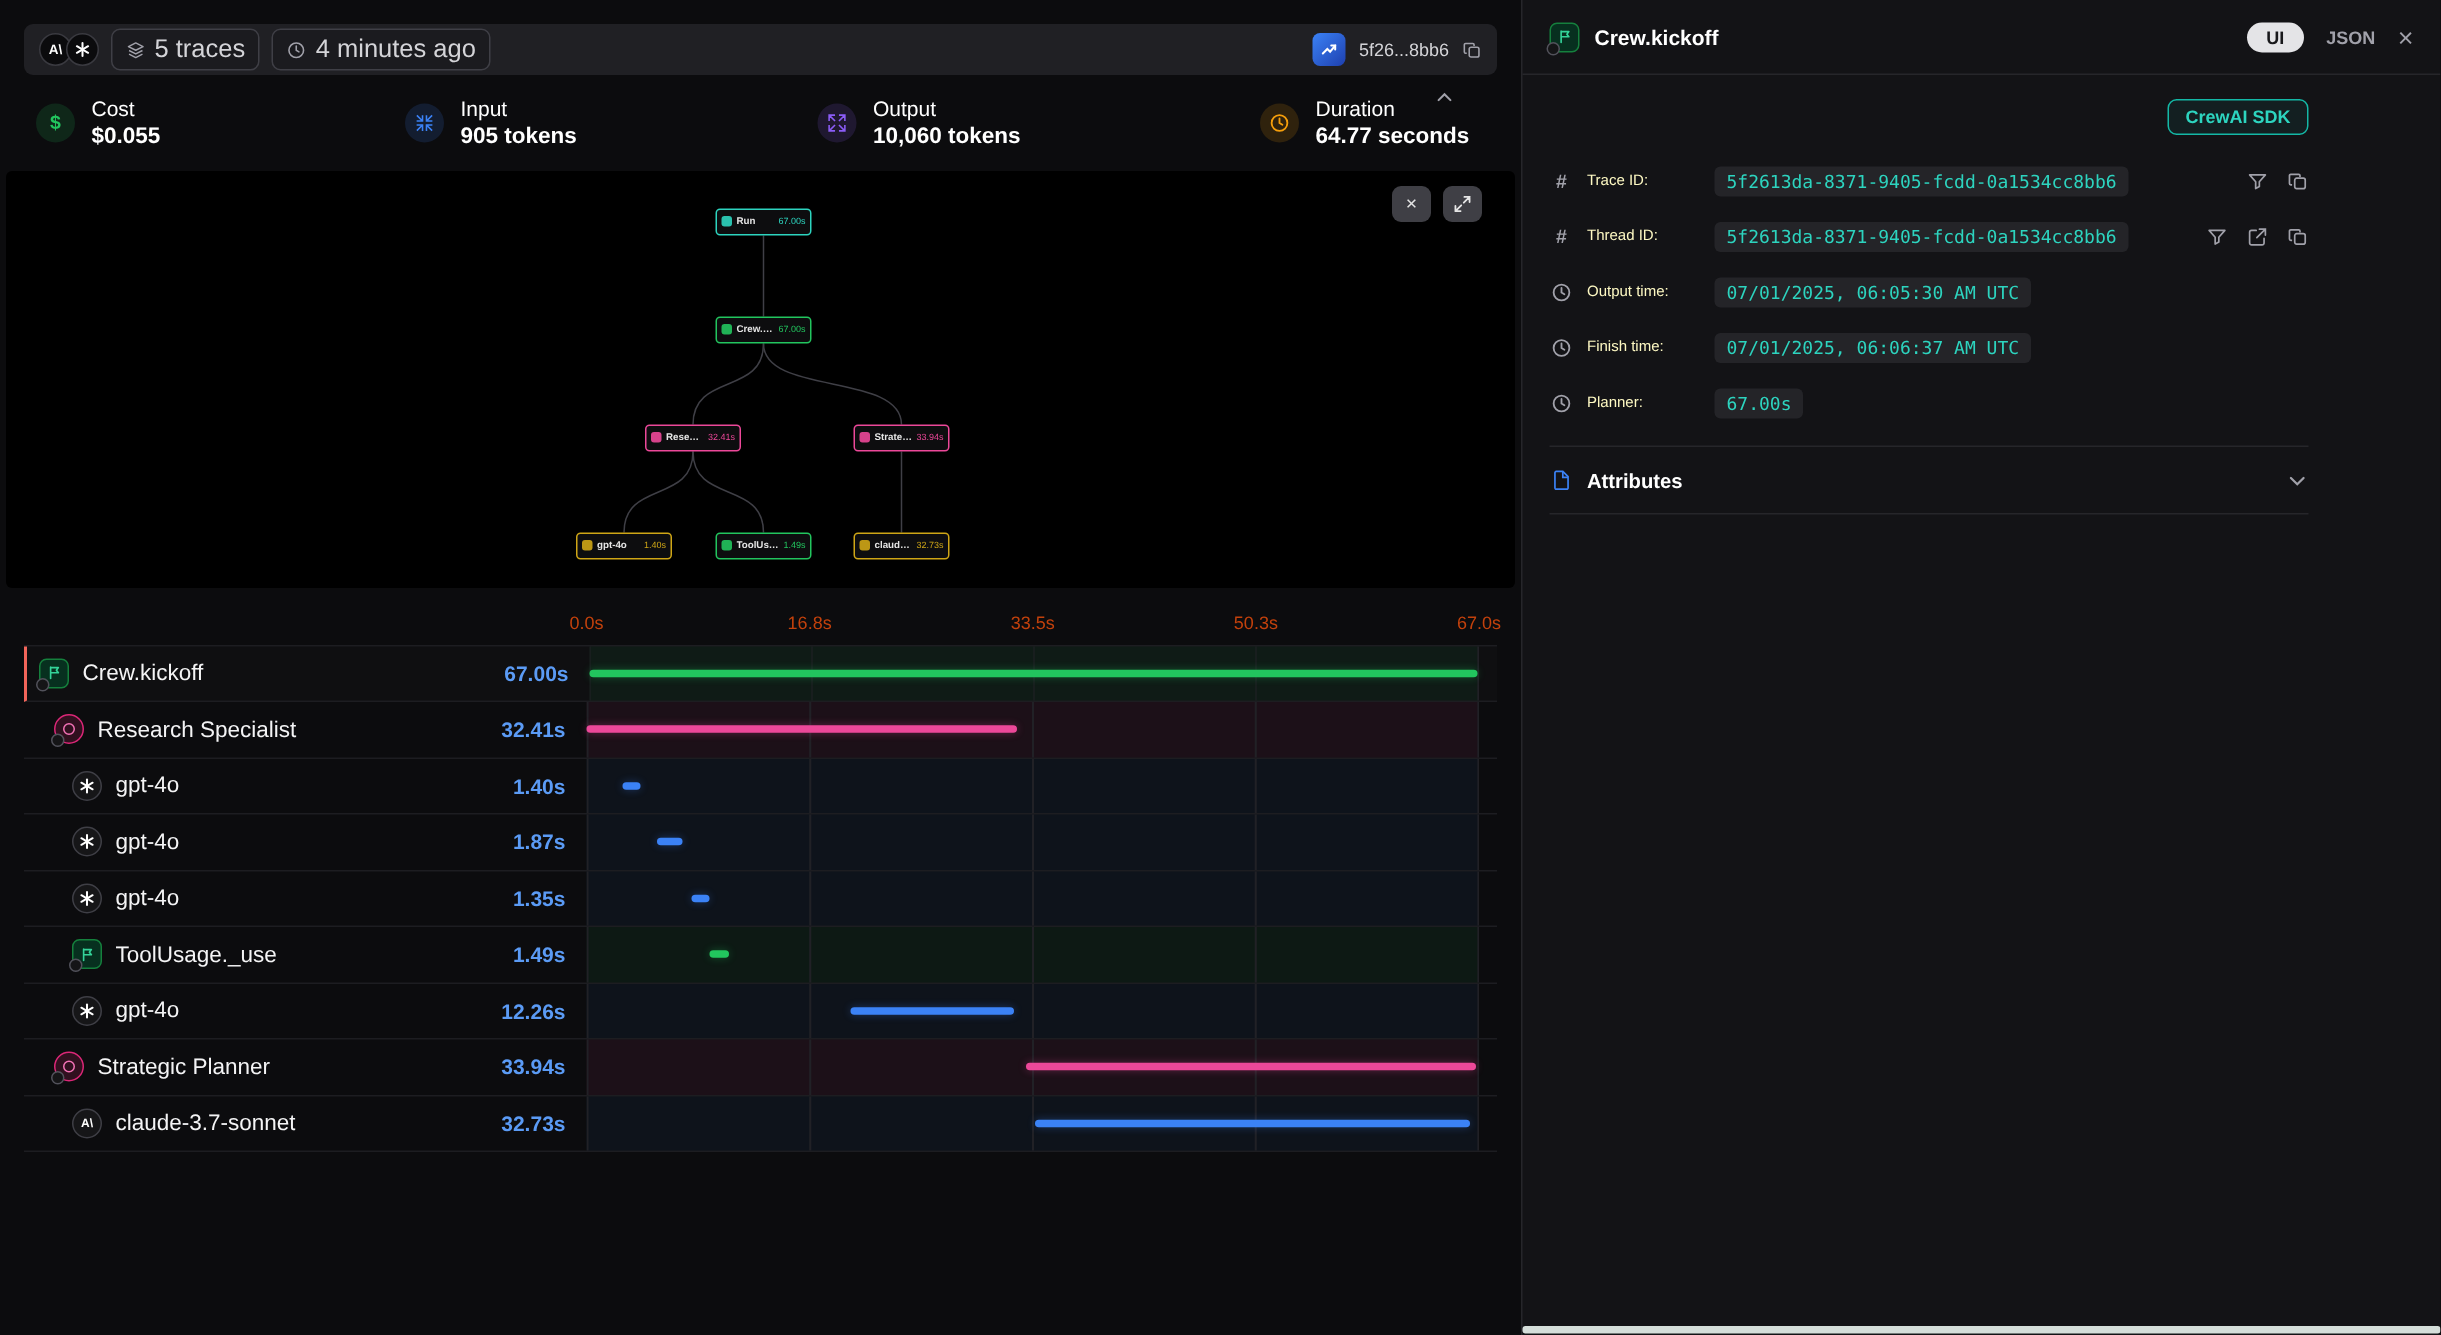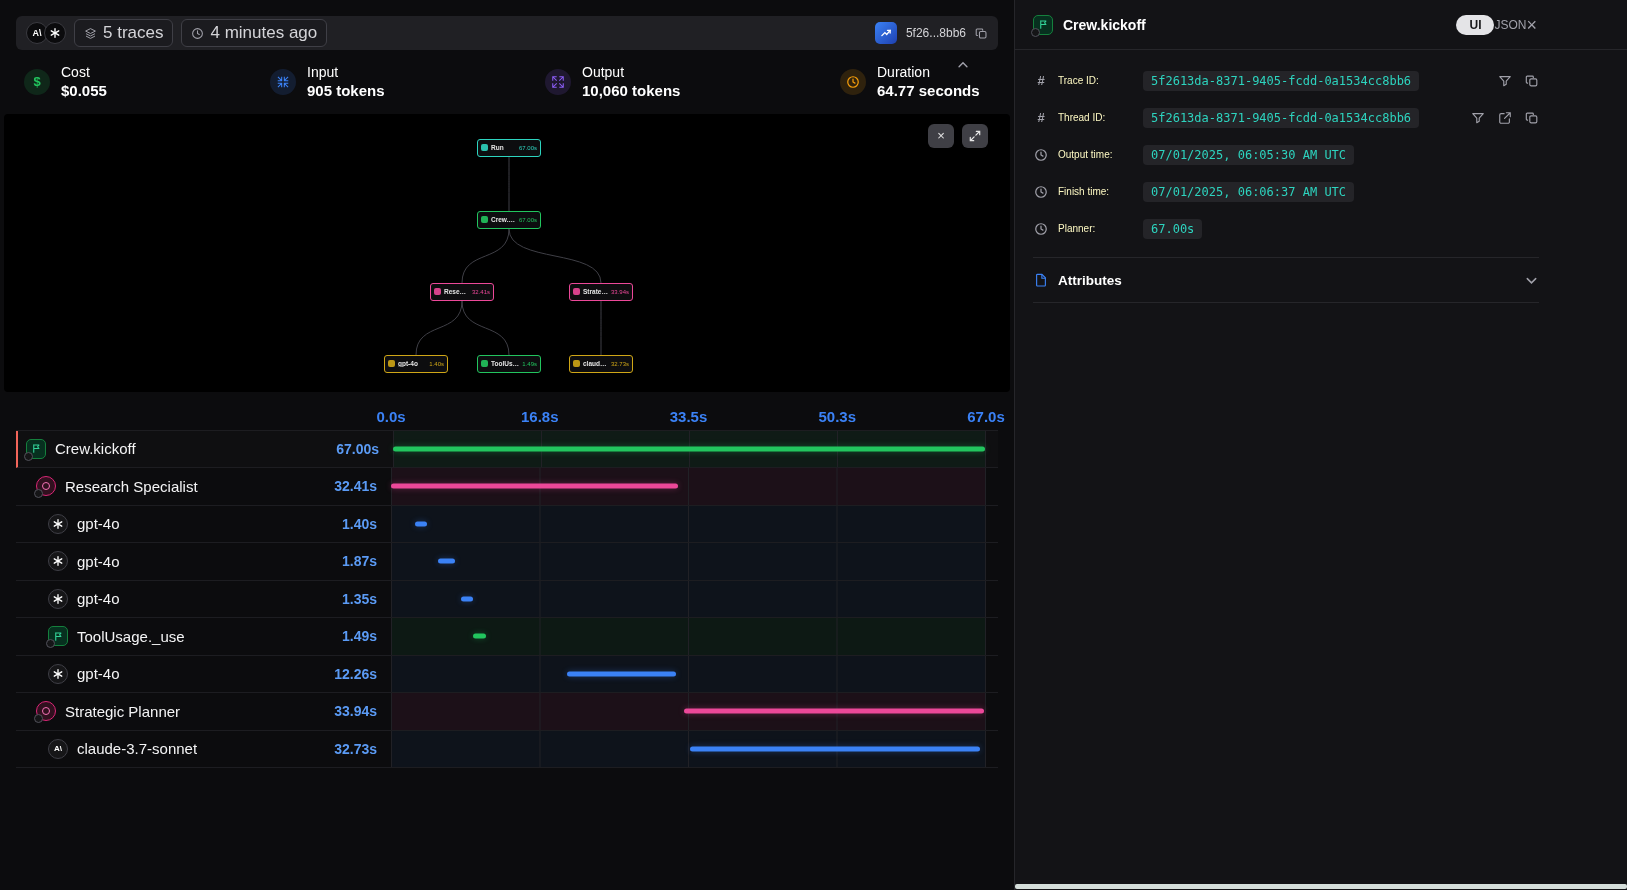--- a/index.html
+++ b/index.html
@@ -34,43 +34,43 @@
   .gcontrols{position:absolute;top:10px;right:22px;display:flex;gap:8px;z-index:3}
   .gbtn{width:26px;height:24px;border-radius:6px;background:#3f3f45;border:none;color:#e5e5e5;font-size:13px;display:flex;align-items:center;justify-content:center;cursor:pointer}
   .gnode{position:absolute;transform:translate(-50%,-50%);width:64px;height:18px;background:#0d0d0f;border:1px solid #555;border-radius:3px;display:flex;align-items:center;gap:3px;padding:0 3px;font-size:6.5px;color:#e5e5e5;white-space:nowrap;overflow:hidden;cursor:pointer;z-index:2}
   .gdot{width:7px;height:7px;border-radius:2px;flex:none;opacity:.9}
   .glabel{flex:1;overflow:hidden;text-overflow:ellipsis;font-weight:700}
   .gdur{font-size:6px;flex:none}
   
   .waterfall{margin-top:14px;flex:none}
   .axis{position:relative;height:24px}
   .axis-track{position:absolute;left:375px;right:12px;top:2px;height:18px}
-  .tick{position:absolute;top:0;transform:translateX(-50%);font-size:15px;font-weight:700;color:#3b82f6}
+  .tick{position:absolute;top:0;transform:translateX(-50%);font-size:12px;font-weight:400;color:#c2410c}
   .rows{border-top:1px solid #1d1d21}
   .wrow{display:flex;align-items:stretch;height:37.5px;border-bottom:1px solid #1d1d21;cursor:pointer}
   .wrow.selected{border-left:2px solid #f2655a;background:rgba(255,255,255,.015)}
   .wname{width:375px;flex:none;display:flex;align-items:center;gap:9px;font-size:15px;color:#f4f4f5}
   .wlabel{white-space:nowrap;overflow:hidden;text-overflow:ellipsis}
   .wdur{margin-left:auto;padding-right:14px;color:#5b9bf5;font-weight:700;font-size:14px}
   .wtrack{flex:1;margin-right:12px;position:relative;border-right:1px solid #212126}
   .wbar{position:absolute;top:50%;transform:translateY(-50%);height:5px;border-radius:3px}
   
   .ricon{position:relative;flex:none;display:inline-flex;align-items:center;justify-content:center}
   .crewsq{width:20px;height:20px;border-radius:5px;background:#07301f;border:1px solid #15803d;color:#34d399}
   .agentc{width:20px;height:20px;border-radius:50%;background:#31101f;border:1px solid #db2777;color:#f472b6}
   .agentc .core{width:8px;height:8px;border:1.5px solid currentColor;border-radius:50%}
   .llmc{width:20px;height:20px;border-radius:50%;background:#161618;border:1px solid #3f3f46;color:#fff;font-size:8px;font-weight:700}
   .minibadge{position:absolute;left:-3px;bottom:-3px;width:9px;height:9px;border-radius:50%;background:#151517;border:1px solid #52525b}
   
   .right{flex:1;background:#131316;border-left:1px solid #26262a;position:relative;display:flex;flex-direction:column}
   .dhead{height:50px;display:flex;align-items:center;gap:10px;padding:0 18px;border-bottom:1px solid #26262a;flex:none}
   .dtitle{font-weight:700;font-size:14px;color:#fff}
-  .dhead-right{margin-left:auto;display:flex;align-items:center;margin-right:72px}
+  .dhead-right{margin-left:auto;display:flex;align-items:center;gap:15px;}
   .ui-pill{background:#e4e4e7;color:#18181b;border:none;border-radius:999px;padding:3px 13px;font-size:12px;font-weight:700;cursor:pointer}
-  .json-btn{background:none;border:none;color:#a1a1aa;font-size:12px;font-weight:400;cursor:pointer}
+  .json-btn{background:none;border:none;color:#a1a1aa;font-size:12px;font-weight:700;cursor:pointer}
   .close-btn{background:none;border:none;color:#a1a1aa;font-size:18px;line-height:1;cursor:pointer}
   .dbody{padding:12px 88px 0 18px}
   .sdk-row{display:flex;justify-content:flex-end;padding:4px 0 12px}
   .sdk-badge{border:1px solid #14b8a6;color:#2dd4bf;background:rgba(20,184,166,.08);border-radius:6px;padding:4px 11px;font-size:12px;font-weight:700}
   .drow{display:flex;align-items:center;height:37px;gap:9px}
   .dicon{color:#a1a1aa;width:16px;display:inline-flex;justify-content:center;align-items:center;font-size:13px;font-weight:700;flex:none}
   .dicon.blue{color:#3b82f6}
   .dlabel{width:76px;font-size:10px;color:#fef9c3;flex:none}
   .chip{background:#242428;color:#2dd4bf;font-family:"DejaVu Sans Mono",monospace;font-size:12px;padding:3px 8px;border-radius:4px;white-space:nowrap}
   .dactions{margin-left:auto;display:flex;gap:13px}
@@ -402,20 +402,23 @@
           </span>
         </span>
       <span class="dtitle">Crew.kickoff</span>
       <span class="dhead-right">
         <button class="ui-pill">UI</button>
         <button class="json-btn">JSON</button>
         <button class="close-btn">×</button>
       </span>
     </div>
     <div class="dbody">
+      <div class="sdk-row">
+          <span class="sdk-badge">CrewAI SDK</span>
+        </div>
       <div id="drows">
           <div class="drow">
             <span class="dicon">#</span>
             <span class="dlabel">Trace ID:</span>
             <span class="chip">5f2613da-8371-9405-fcdd-0a1534cc8bb6</span>
             <span class="dactions">
               <button class="abtn">
                 <svg viewBox="0 0 16 16" width="14" height="14">
                   <path d="M2 3h12l-4.6 5.2v3.6l-2.8 1.6V8.2z" fill="none" stroke="currentColor" stroke-width="1.3" stroke-linejoin="round"></path>
                 </svg>

